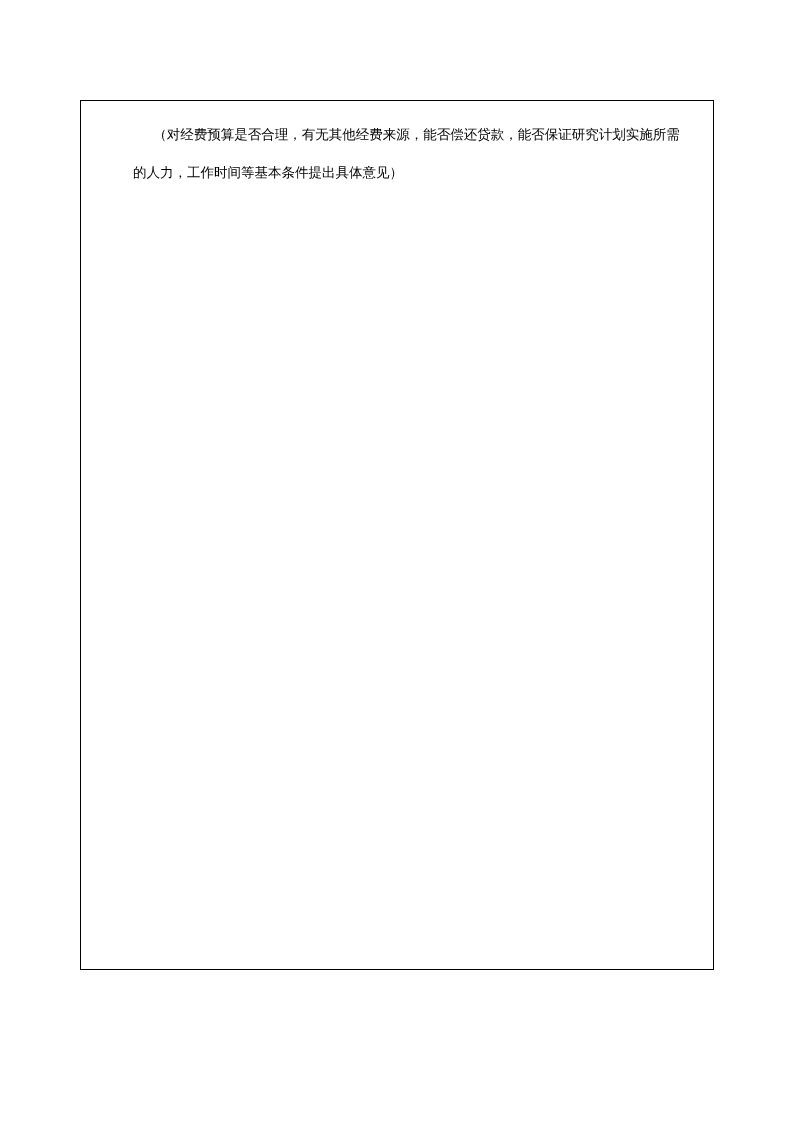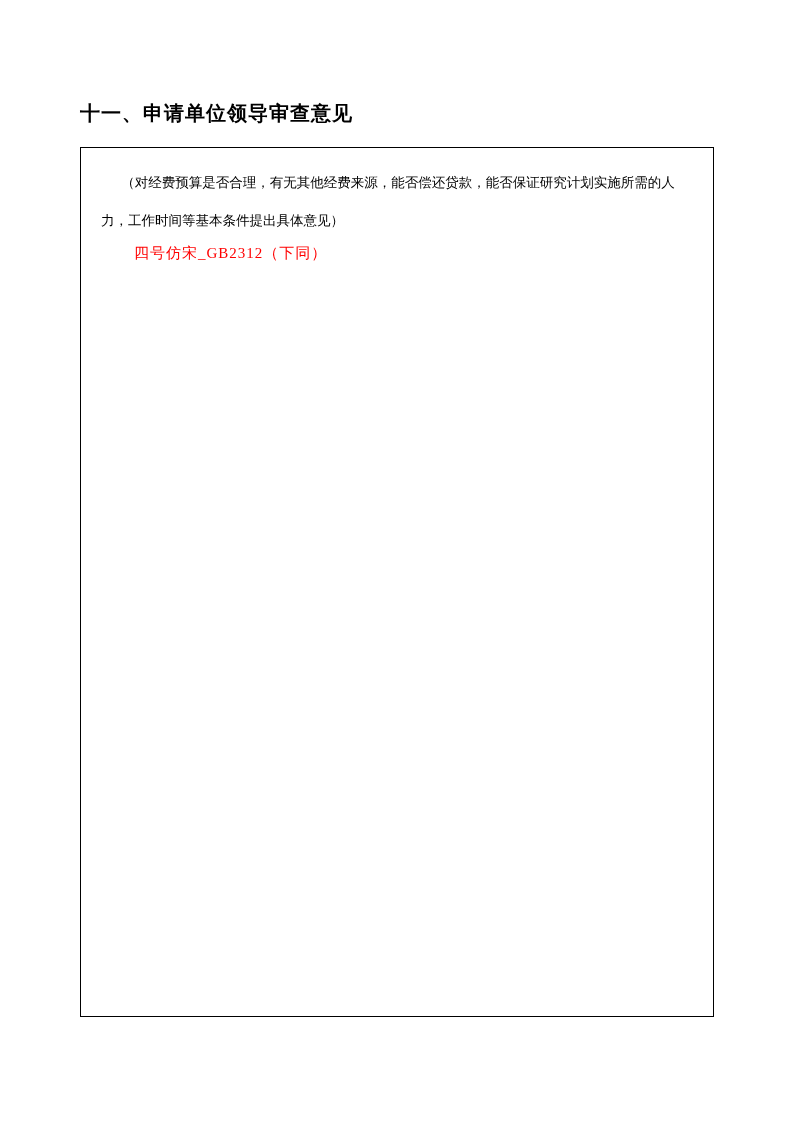--- a/index.html
+++ b/index.html
@@ -28,21 +28,22 @@
       border: 1.5px solid #000;
       min-height: 870px;
       padding: 16px 20px 18px 20px;
       position: relative;
     }
     .instruction-text {
       font-size: 13.5px;
       line-height: 2.8;
       color: #000;
       text-indent: 1.5em;
-      font-family: Liberation Sans, sans-serif;
+      font-family: Liberation Mono, monospace;
+      margin-left: 32px;
     }
     .annotation-text {
       font-size: 15px;
       color: #ff0000;
       font-family: "FangSong", "仿宋", "FangSong_GB2312", serif;
       margin-top: 4px;
       margin-left: 2.2em;
       letter-spacing: 1px;
     }
     .signature-row {
@@ -67,20 +68,18 @@
     }
     .date-spacer {
       display: inline-block;
       width: 18px;
     }
   </style>
 </head>
 <body>
 
 <div class="page">
-  <h2 class="section-heading">十一、申请单位领导审查意见</h2>
 
   <div class="bordered-box">
     <p class="instruction-text">（对经费预算是否合理，有无其他经费来源，能否偿还贷款，能否保证研究计划实施所需的人力，工作时间等基本条件提出具体意见）</p>
-    <p class="annotation-text">四号仿宋_GB2312（下同）</p>
 
   </div>
 </div>
 
 </body></html>

